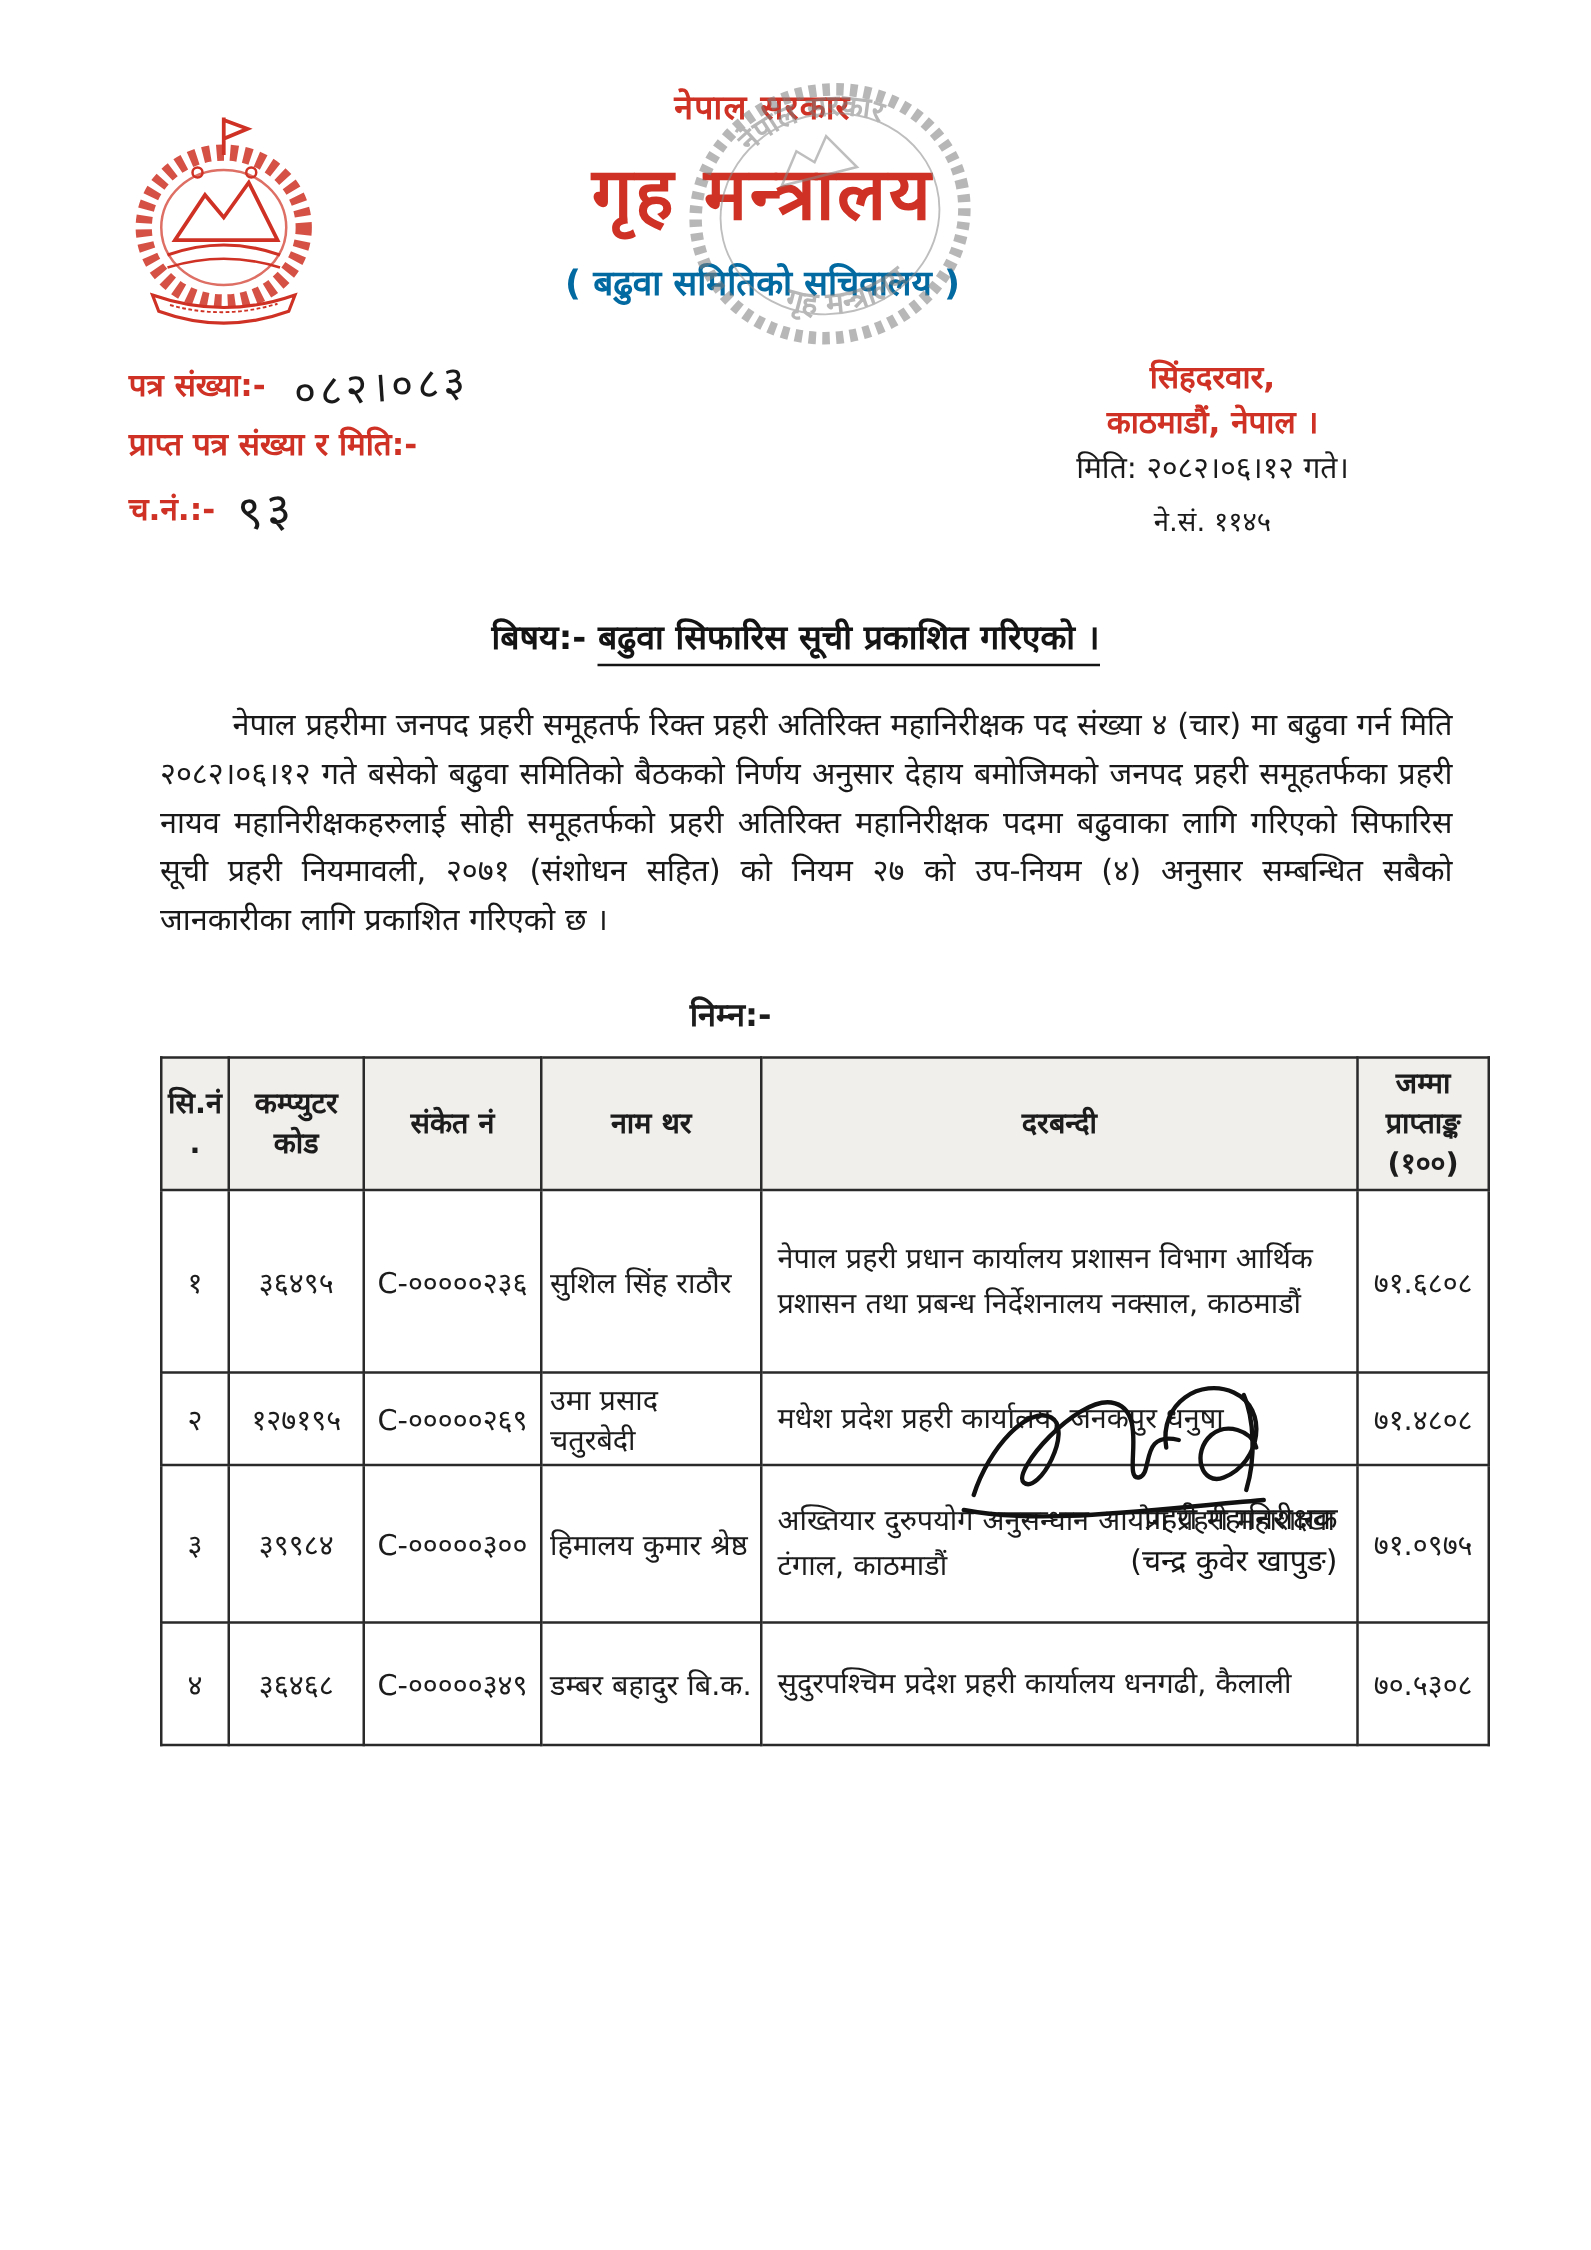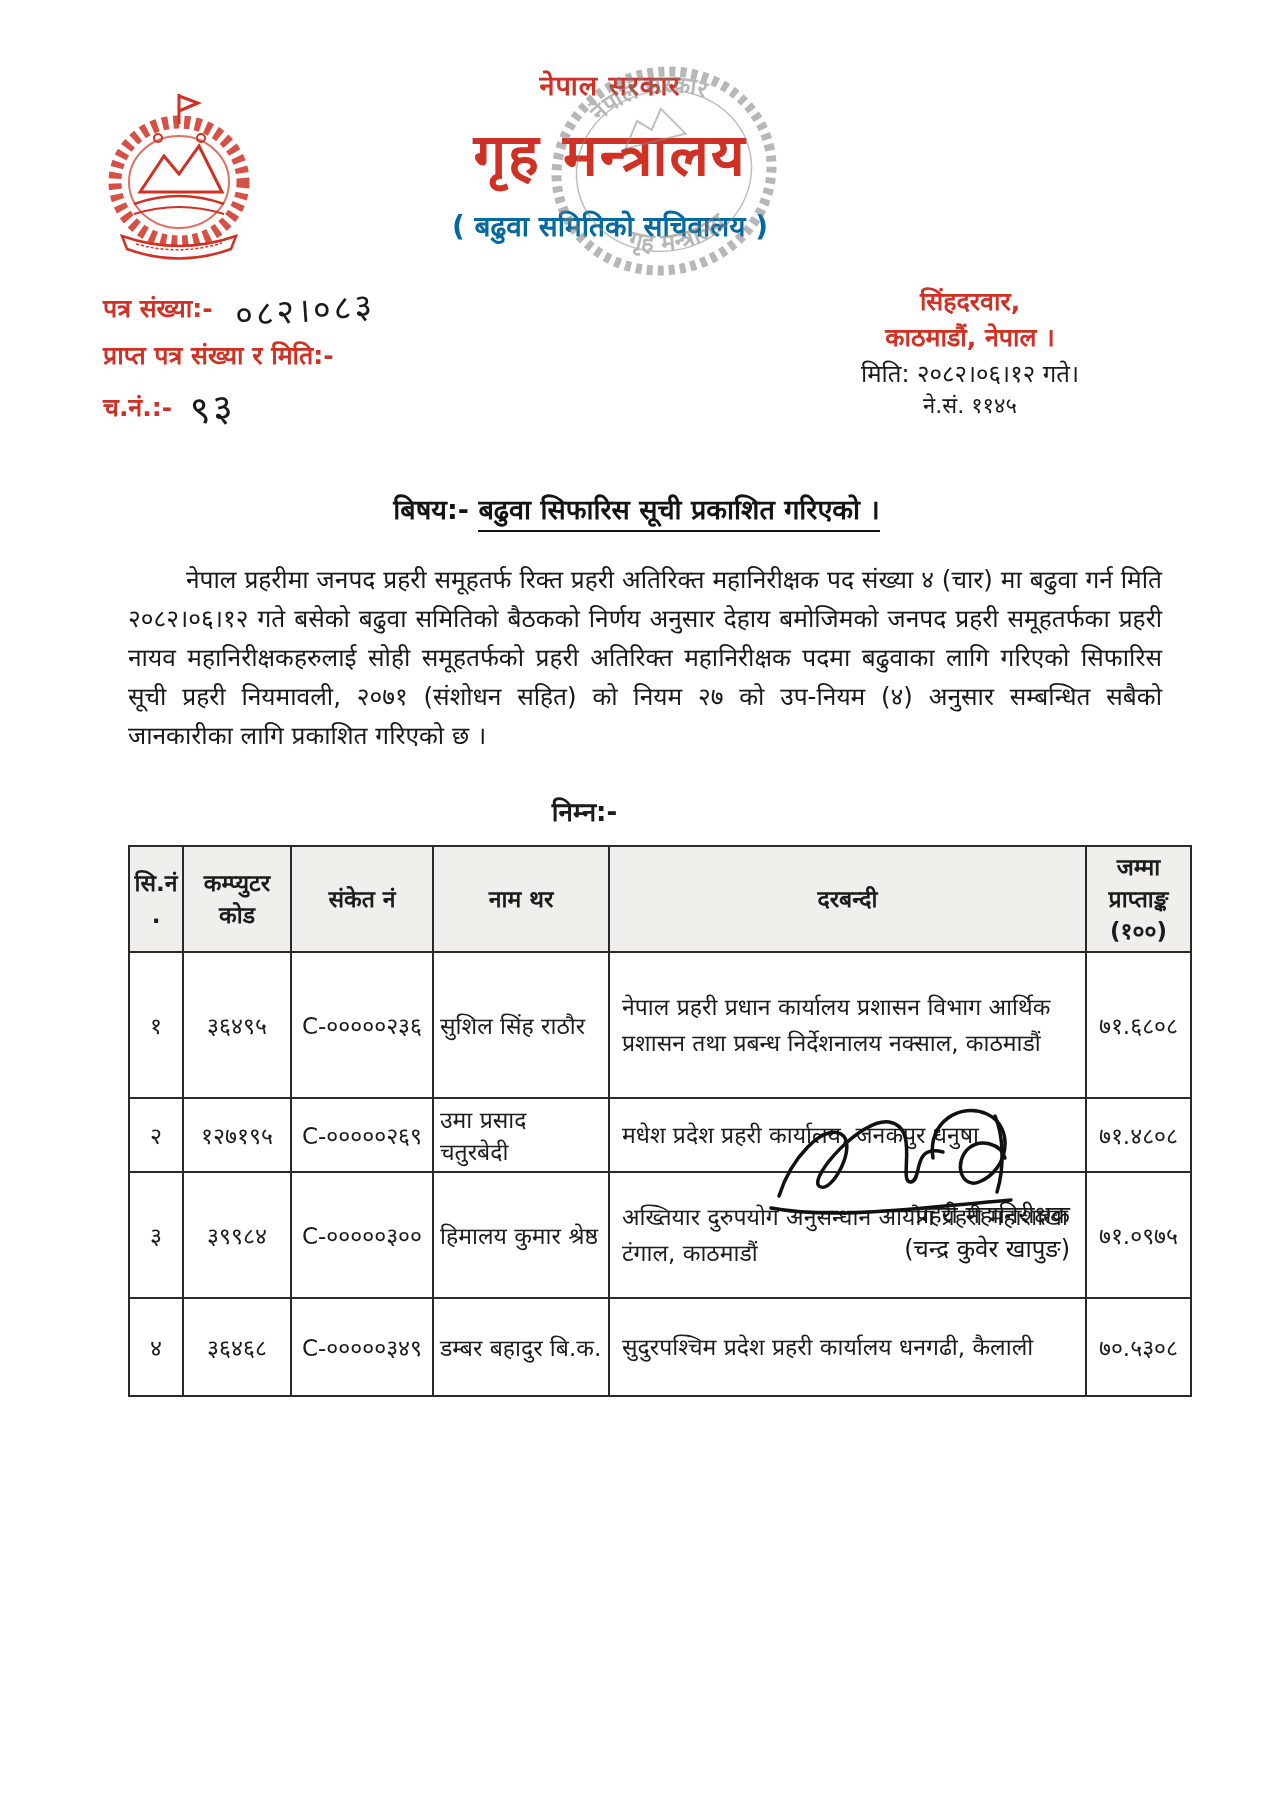--- a/index.html
+++ b/index.html
@@ -25,21 +25,21 @@
     font-family:"DejaVu Serif","Liberation Serif",serif;
     color:#1a1a1a;display:inline-block;transform:rotate(-4deg);
     letter-spacing:3px;font-size:34px;vertical-align:middle;margin-left:14px;
   }
   .hand-sm{font-size:38px;margin-left:10px;transform:rotate(-6deg);}
 
   
   .addr{left:840px;top:284px;width:260px;text-align:center;}
   .addr .line1,.addr .line2{font-size:25px;font-weight:bold;color:#cf3224;line-height:36px;}
   .addr .date-line{font-size:24px;color:#1a1a1a;margin-top:0;}
-  .addr .era-line{font-size:22px;color:#1a1a1a;}
+  .addr .era-line{font-size:22px;color:#1a1a1a;margin-top:12px;}
 
   
   .subject{left:0;right:0;top:490px;text-align:center;font-size:27px;font-weight:bold;color:#141414;}
   .subject .uline{border-bottom:2.5px solid #141414;padding-bottom:5px;}
 
   
   .body-par{
     left:128px;top:560px;width:1034px;font-size:24.5px;line-height:39px;
     text-align:justify;text-indent:58px;color:#191919;
   }

